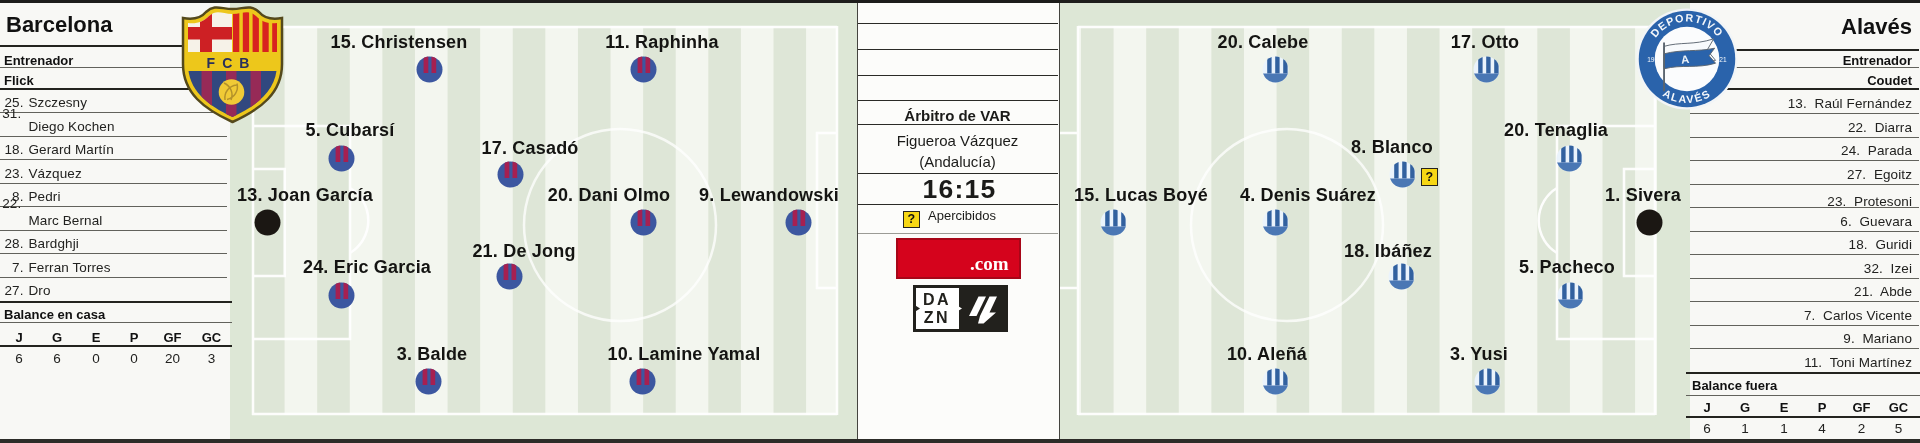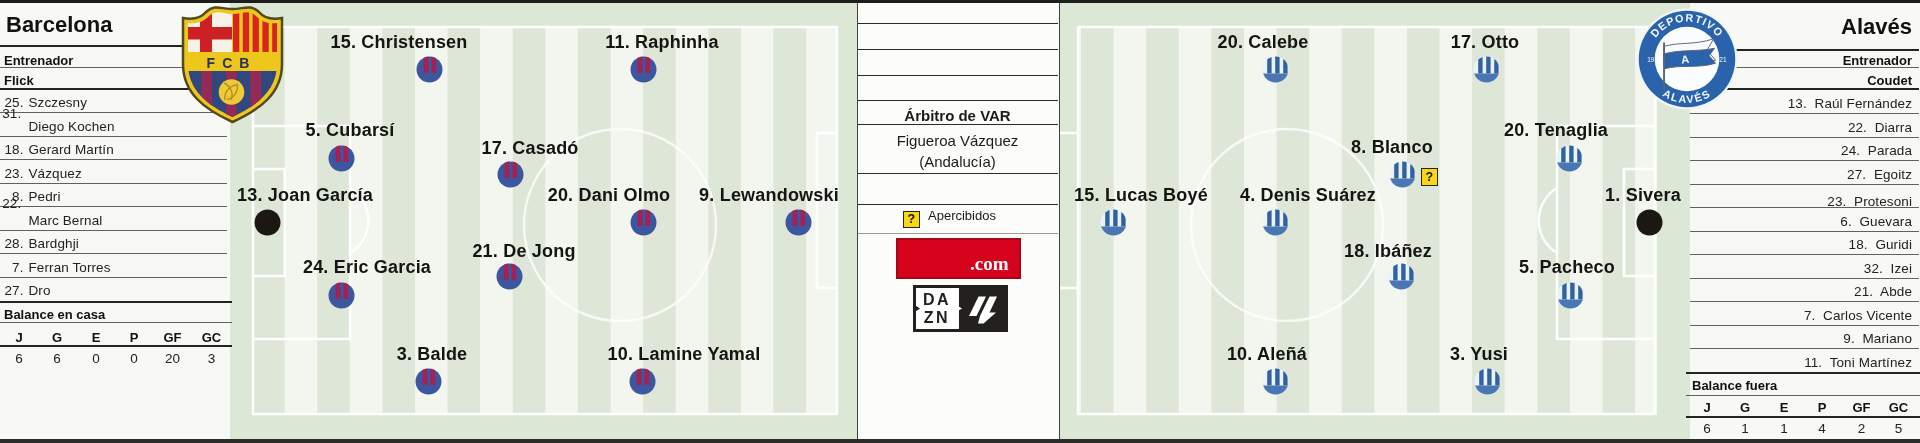--- a/index.html
+++ b/index.html
@@ -297,20 +297,21 @@
 <div class="abs" style="left:857px;top:0;width:201px;height:443px;background:#fcfcfa;border-left:1px solid #44443f;border-right:1px solid #44443f"></div>
 <div class="ln" style="left:858px;top:23px;width:200px;background:#2a2a26"></div>
 <div class="ln" style="left:858px;top:49px;width:200px;background:#2a2a26"></div>
 <div class="ln" style="left:858px;top:75px;width:200px;background:#2a2a26"></div>
 <div class="ln" style="left:858px;top:100px;width:200px;background:#2a2a26"></div>
 <div class="cc" style="left:857px;top:107px;font-size:15px;font-weight:bold">Árbitro de VAR</div>
 <div class="ln" style="left:858px;top:124px;width:200px;background:#2a2a26"></div>
 <div class="cc" style="left:857px;top:153px;font-size:15px">(Andalucía)</div>
 <div class="cc" style="left:857px;top:132px;font-size:15px">Figueroa Vázquez</div>
 <div class="ln" style="left:858px;top:172.5px;width:200px;background:#2a2a26"></div>
+<div class="cc" style="left:857px;top:174px;font-size:26.5px;font-weight:bold;letter-spacing:1.2px;text-indent:4px">16:15</div>
 <div class="ln" style="left:858px;top:204px;width:200px;background:#2a2a26"></div>
 <div class="abs" style="left:903px;top:210.5px;width:14.5px;height:15px;background:#f7d714;border:1.5px solid #26231d;color:#111;font-size:12.5px;font-weight:bold;text-align:center;line-height:15px">?</div>
 <div class="t" style="left:928px;top:208px;font-size:13px">Apercibidos</div>
 <div class="ln" style="left:858px;top:232.5px;width:200px;background:#9b9b95"></div>
 
 <div class="abs" style="left:896px;top:238px;width:125px;height:41px;background:#d5031c;box-shadow:inset 0 0 0 2px rgba(130,10,22,0.55)"></div>
 <div class="t" style="left:970px;top:253px;font-family:'Liberation Serif',serif;font-weight:bold;font-size:19px;color:#fff">.com</div>
 
 <svg class="abs" style="left:913px;top:285px" width="95" height="47">
 <rect x="1.5" y="1.5" width="92" height="44" fill="#fff" stroke="#22211d" stroke-width="3"></rect>

